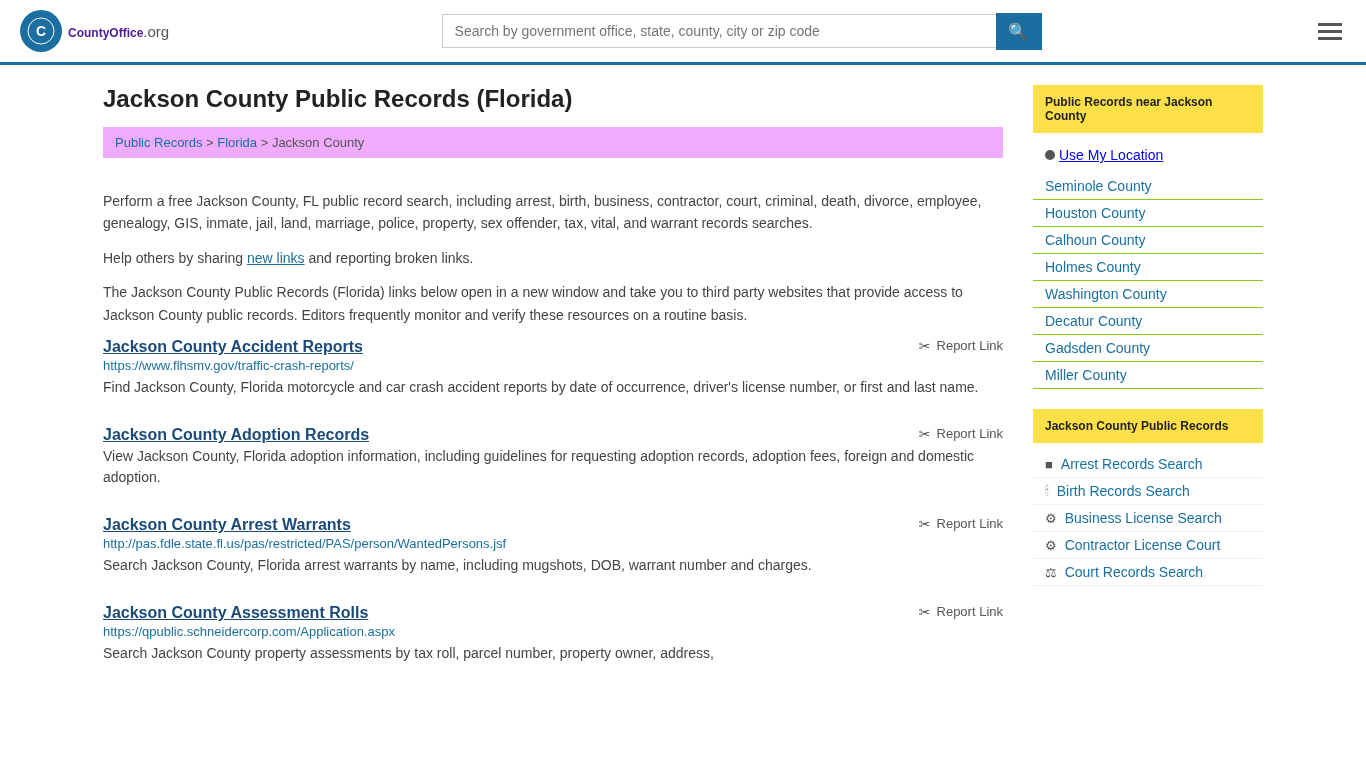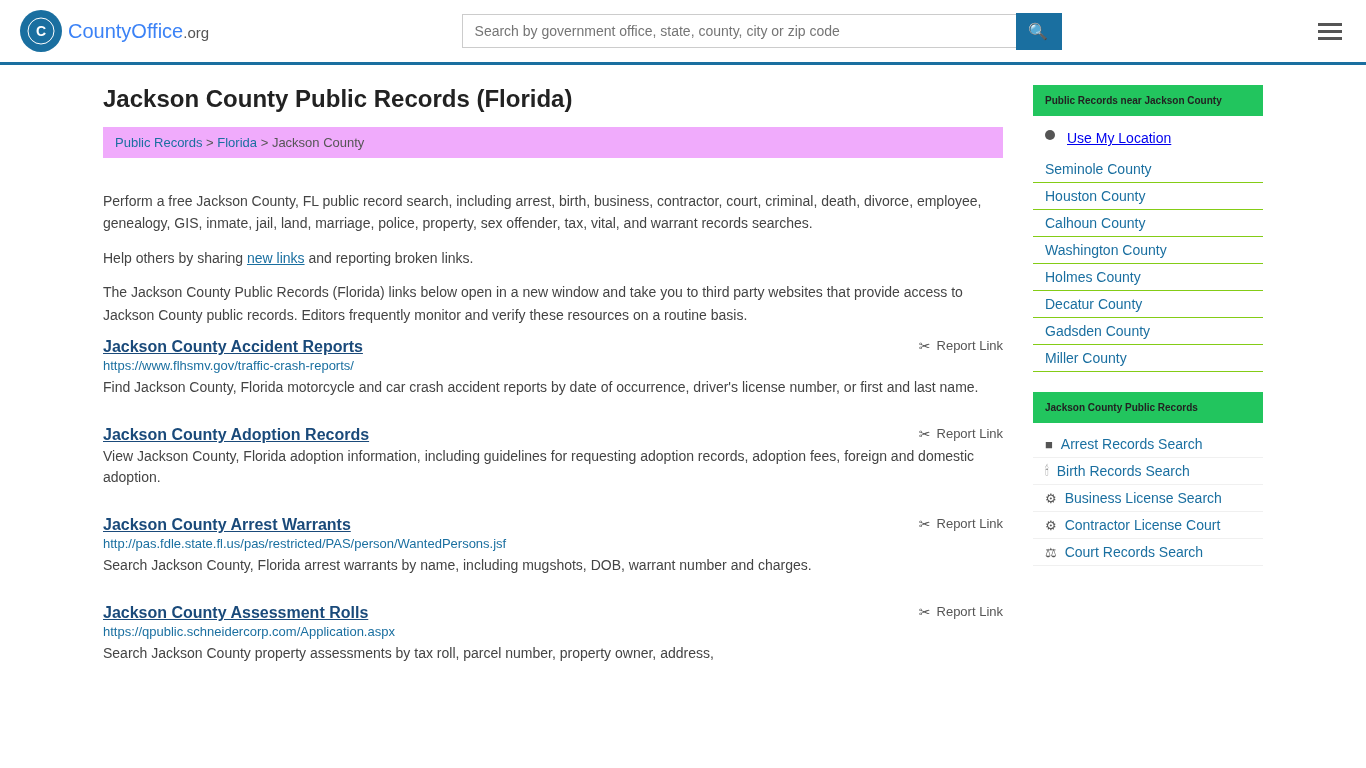--- a/index.html
+++ b/index.html
@@ -29,21 +29,21 @@
       justify-content: center;
       color: #fff;
       font-size: 18px;
       font-weight: bold;
     }
     #logo-text {
       font-size: 18px;
       font-weight: bold;
       color: #1a6fa0;
     }
-    #logo-text span { color: #3b82f6; font-weight: normal; font-size: 20px; }
+    #logo-text span { color: #4c1d95; font-weight: bold; font-size: 12px; }
     #search-area {
       display: flex;
       align-items: center;
       flex: 1;
       max-width: 600px;
       margin: 0 40px;
     }
     #search-input {
       flex: 1;
       padding: 8px 12px;
@@ -155,43 +155,44 @@
       word-break: break-all;
     }
     .record-desc {
       font-size: 14px;
       color: #444;
       line-height: 1.5;
     }
 
     
     .sidebar-section-title {
-      background: #22c55e;
+      background: #fde047;
       padding: 10px 12px;
-      font-size: 10px;
+      font-size: 12px;
       font-weight: bold;
       color: #222;
       margin-bottom: 8px;
     }
     .sidebar-list {
       list-style: none;
       margin-bottom: 20px;
     }
     .sidebar-list li {
       padding: 5px 12px;
       border-bottom: 1px solid #84cc16;
     }
     .sidebar-list li a {
       color: #1a6fa0;
       text-decoration: none;
       font-size: 14px;
     }
     .sidebar-use-location {
       display: flex;
-      gap: 12px;
+      align-items: center;
+      gap: 4px;
       padding: 6px 12px;
       margin-bottom: 4px;
     }
     .location-dot {
       width: 10px;
       height: 10px;
       background: #555;
       border-radius: 50%;
       display: inline-block;
     }
@@ -322,22 +323,22 @@
 
     <div class="sidebar-use-location">
       <span class="location-dot"></span>
       <a href="#">Use My Location</a>
     </div>
 
     <ul class="sidebar-list" id="nearby-list">
     <li><a href="#">Seminole County</a></li>
         <li><a href="#">Houston County</a></li>
         <li><a href="#">Calhoun County</a></li>
+        <li><a href="#">Holmes County</a></li>
         <li><a href="#">Washington County</a></li>
-        <li><a href="#">Holmes County</a></li>
         <li><a href="#">Decatur County</a></li>
         <li><a href="#">Gadsden County</a></li>
         <li><a href="#">Miller County</a></li>
       </ul>
 
     <div class="sidebar-section-title">Jackson County Public Records</div>
 
     <ul class="sidebar-records-list" id="jackson-records-list">
     <li>
           <span class="rec-icon">■</span>

